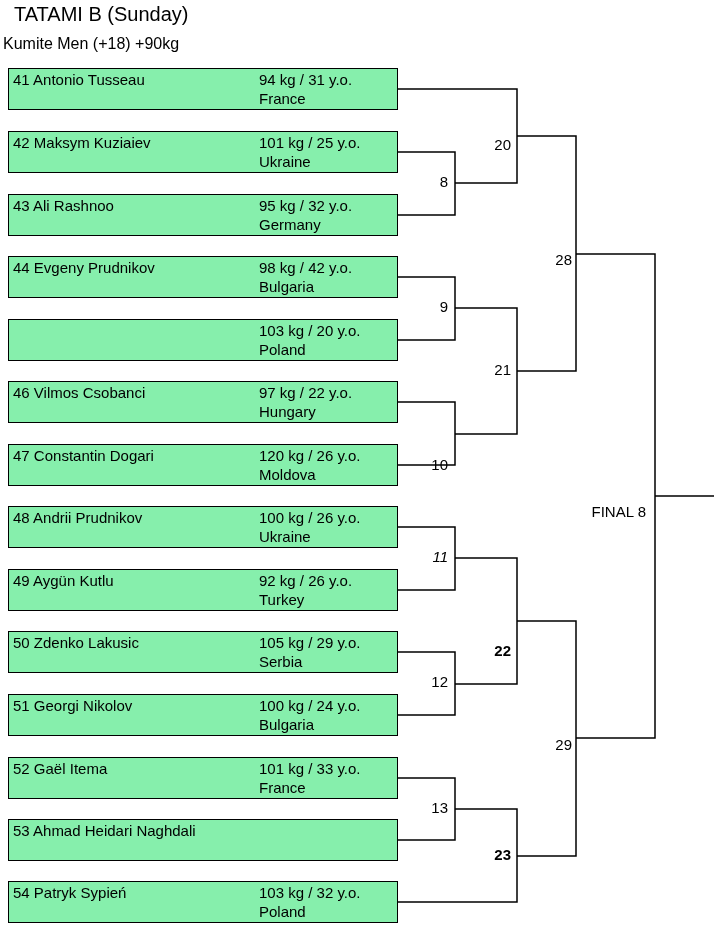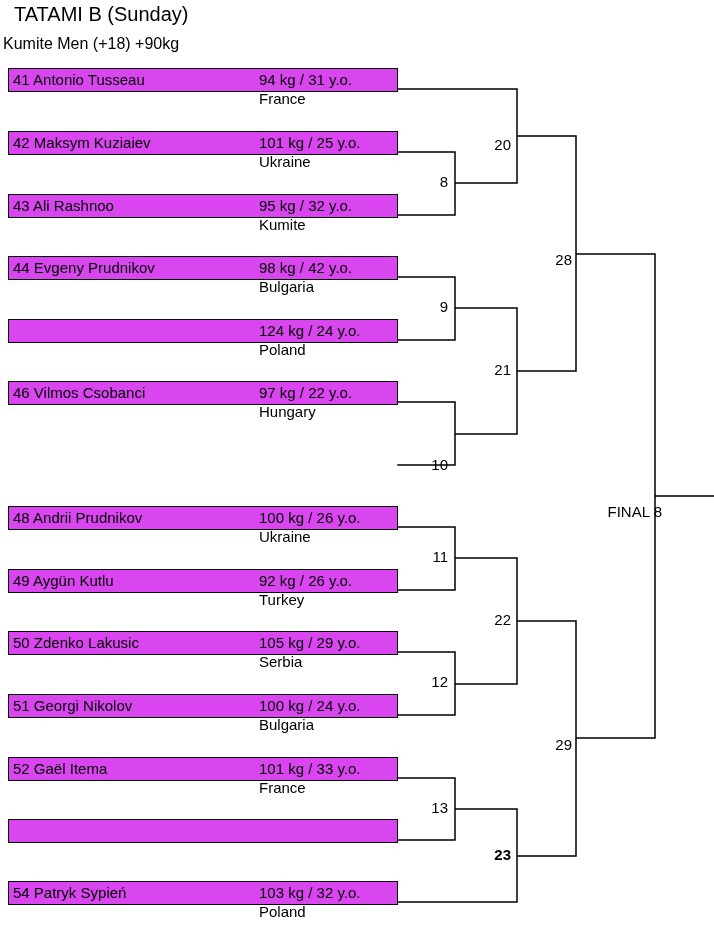--- a/index.html
+++ b/index.html
@@ -34,24 +34,24 @@
   }
   .lines {
     position: absolute;
     left: 0;
     top: 0;
   }
   .entry {
     position: absolute;
     left: 8px;
     width: 390px;
-    height: 24px;
+    height: 42px;
     border: 1.5px solid #000000;
     box-sizing: border-box;
-    background: #d946ef;
+    background: #86efac;
     font-size: 15px;
     line-height: 19px;
   }
   .entry-name {
     position: absolute;
     left: 4px;
     top: 1px;
     white-space: nowrap;
   }
   .entry-info {
@@ -105,47 +105,54 @@
     <div class="entry-info">
       <div>101 kg / 25 y.o.</div>
       <div>Ukraine</div>
     </div>
   </div>
 
   <div class="entry" style="top:194px">
     <div class="entry-name"><span>43</span> <span>Ali Rashnoo</span></div>
     <div class="entry-info">
       <div>95 kg / 32 y.o.</div>
-      <div>Kumite</div>
+      <div>Germany</div>
     </div>
   </div>
 
   <div class="entry" style="top:256px">
     <div class="entry-name"><span>44</span> <span>Evgeny Prudnikov</span></div>
     <div class="entry-info">
       <div>98 kg / 42 y.o.</div>
       <div>Bulgaria</div>
     </div>
   </div>
 
   <div class="entry" style="top:319px">
     <div class="entry-info">
-      <div>124 kg / 24 y.o.</div>
+      <div>103 kg / 20 y.o.</div>
       <div>Poland</div>
     </div>
   </div>
 
   <div class="entry" style="top:381px">
     <div class="entry-name"><span>46</span> <span>Vilmos Csobanci</span></div>
     <div class="entry-info">
       <div>97 kg / 22 y.o.</div>
       <div>Hungary</div>
     </div>
   </div>
 
+  <div class="entry" style="top:444px">
+    <div class="entry-name"><span>47</span> <span>Constantin Dogari</span></div>
+    <div class="entry-info">
+      <div>120 kg / 26 y.o.</div>
+      <div>Moldova</div>
+    </div>
+  </div>
 
   <div class="entry" style="top:506px">
     <div class="entry-name"><span>48</span> <span>Andrii Prudnikov</span></div>
     <div class="entry-info">
       <div>100 kg / 26 y.o.</div>
       <div>Ukraine</div>
     </div>
   </div>
 
   <div class="entry" style="top:569px">
@@ -174,40 +181,41 @@
 
   <div class="entry" style="top:757px">
     <div class="entry-name"><span>52</span> <span>Gaël Itema</span></div>
     <div class="entry-info">
       <div>101 kg / 33 y.o.</div>
       <div>France</div>
     </div>
   </div>
 
   <div class="entry" style="top:819px">
+    <div class="entry-name"><span>53</span> <span>Ahmad Heidari Naghdali</span></div>
   </div>
 
   <div class="entry" style="top:881px">
     <div class="entry-name"><span>54</span> <span>Patryk Sypień</span></div>
     <div class="entry-info">
       <div>103 kg / 32 y.o.</div>
       <div>Poland</div>
     </div>
   </div>
 
   <div class="match-label" style="right:266px; top:173px;">8</div>
   <div class="match-label" style="right:266px; top:298px;">9</div>
   <div class="match-label" style="right:266px; top:424px;margin-top:32px;">10</div>
-  <div class="match-label" style="right:266px; top:548px;">11</div>
+  <div class="match-label" style="right:266px; top:548px;font-style:italic;">11</div>
   <div class="match-label" style="right:266px; top:673px;">12</div>
   <div class="match-label" style="right:266px; top:799px;margin-left:24px;">13</div>
 
   <div class="match-label" style="right:203px; top:126px;margin-top:10px;">20</div>
   <div class="match-label" style="right:203px; top:361px;">21</div>
-  <div class="match-label" style="right:203px; top:611px;">22</div>
+  <div class="match-label" style="right:203px; top:642px;font-weight:bold;">22</div>
   <div class="match-label" style="right:203px; top:846px;font-weight:bold;">23</div>
 
   <div class="match-label" style="right:142px; top:251px;">28</div>
   <div class="match-label" style="right:142px; top:736px;">29</div>
 
-  <div class="match-label" style="right:52px; top:503px;">FINAL 8</div>
+  <div class="match-label" style="right:68px; top:503px;">FINAL 8</div>
 
 </div>
 
 </body></html>

